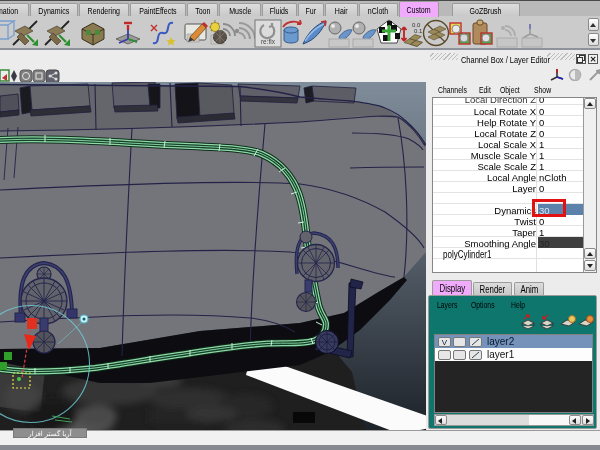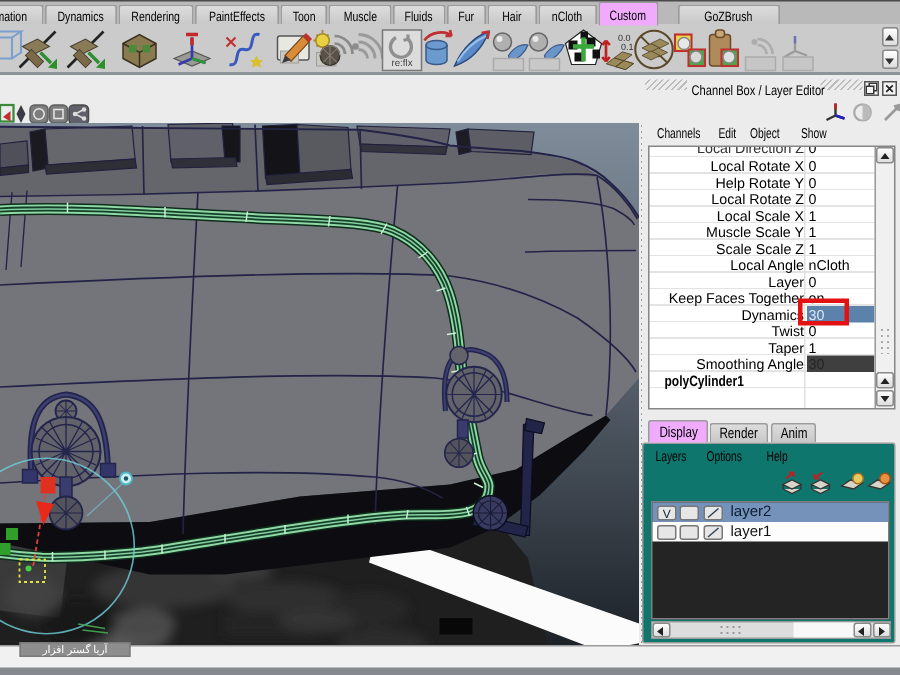--- a/index.html
+++ b/index.html
@@ -405,43 +405,39 @@
           <span class="cval">1</span>
         </div>
 <div class="crow" style="top:74px">
           <span class="clab">Local Angle</span>
           <span class="cval">nCloth</span>
         </div>
 <div class="crow" style="top:85px">
           <span class="clab">Layer</span>
           <span class="cval">0</span>
         </div>
-<div class="crow" style="top:96px">
-          <span class="clab">Keep Faces Together</span>
-          <span class="cval">on</span>
-        </div>
 <div style="position:absolute;left:105px;top:106px;width:45px;height:11px;background:#5c81ab"></div>
 <div class="crow" style="top:107px">
           <span class="clab">Dynamics</span>
           <span class="cval" style="color:#dce6f0">30</span>
         </div>
 <div class="crow" style="top:118px">
           <span class="clab">Twist</span>
           <span class="cval">0</span>
         </div>
 <div class="crow" style="top:129px">
           <span class="clab">Taper</span>
           <span class="cval">1</span>
         </div>
 <div style="position:absolute;left:105px;top:139px;width:45px;height:11px;background:#3f3f3f"></div>
 <div class="crow" style="top:140px">
           <span class="clab">Smoothing Angle</span>
           <span class="cval" style="color:#252525">30</span>
         </div>
-<div class="crow" style="top:151px;font-weight:bold;font-size:10px">
+<div class="crow" style="top:151px;font-weight:normal;font-size:10px">
           <span style="position:absolute;left:10px;transform:scaleX(0.8);transform-origin:left center">polyCylinder1</span>
         </div>
 <div style="position:absolute;left:103px;top:0;width:1px;height:174px;background:#e0e0e0"></div>
 <div style="position:absolute;left:150px;top:0;width:14px;height:174px;background:#f0f0f0;border-left:1px solid #999"></div>
 <div class="sbtn" style="left:151px;top:0;width:12px;height:11px"></div>
 <div class="arr" style="left:154px;top:4px;border-left:3px solid transparent;border-right:3px solid transparent;border-bottom:4px solid #222"></div>
 <div style="position:absolute;left:153px;top:120px;width:8px;height:18px;background:radial-gradient(circle 1px at 2px 2px,#aaa 50%,transparent 55%) 0 0/4px 4px"></div>
 <div class="sbtn" style="left:151px;top:150px;width:12px;height:11px"></div>
 <div class="arr" style="left:154px;top:154px;border-left:3px solid transparent;border-right:3px solid transparent;border-bottom:4px solid #222"></div>
 <div class="sbtn" style="left:151px;top:162px;width:12px;height:11px"></div>

